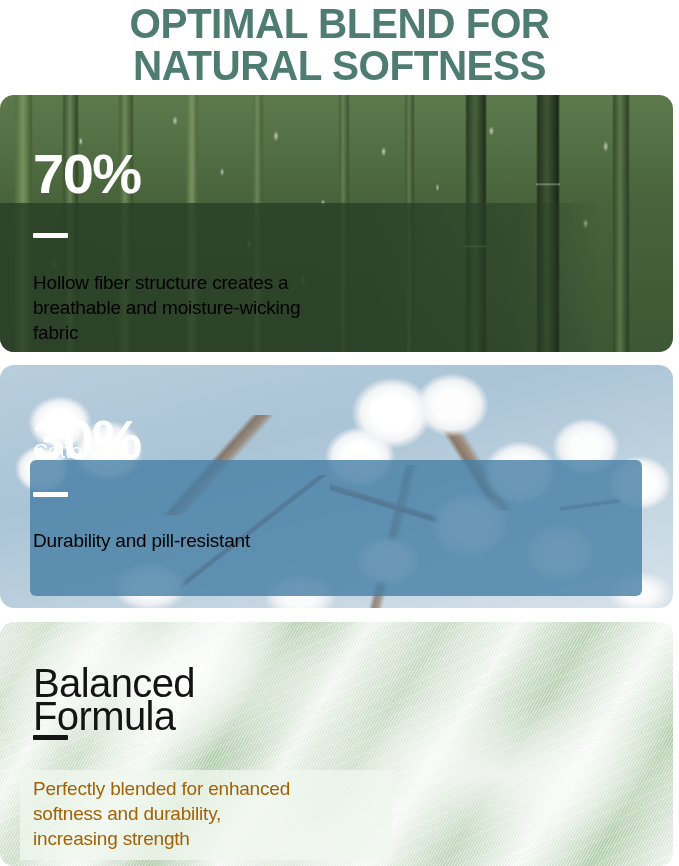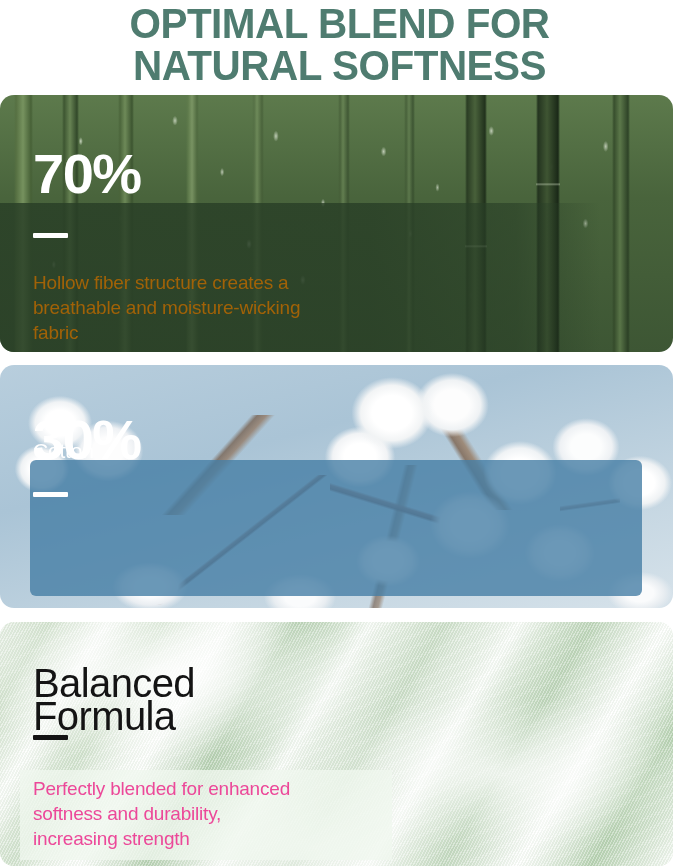--- a/index.html
+++ b/index.html
@@ -231,21 +231,21 @@
     width:35px; height:5px;
     background:#ffffff;
     border-radius:1px;
   }
   .body {
     position:absolute;
     font-weight:400;
     font-size:19px;
     line-height:25px;
     letter-spacing:-0.2px;
-    color:#a16207;
+    color:#000000;
     white-space:pre-line;
   }
 
   
   #pct-bamboo  { left:33px; top:146px; }
   #sub-bamboo  { left:33px; top:207px; }
   #rule-bamboo { left:33px; top:233px; }
   #body-bamboo { left:33px; top:270px; width:360px; }
 
   
@@ -272,21 +272,21 @@
     background:#141414;
     border-radius:1px;
   }
   #body-formula {
     position:absolute;
     left:33px; top:776px; width:350px;
     font-weight:400;
     font-size:19px;
     line-height:25px;
     letter-spacing:-0.2px;
-    color:#ec4899;
+    color:#a16207;
     white-space:pre-line;
   }
 </style>
 </head>
 <body>
 
 <div class="headline">OPTIMAL BLEND FOR
 NATURAL SOFTNESS</div>
 
 <section class="panel" id="panel-bamboo">
@@ -324,20 +324,21 @@
 
   <div class="pct" id="pct-bamboo">70%</div>
   <div class="rule" id="rule-bamboo"></div>
   <div class="body" id="body-bamboo">Hollow fiber structure creates a
 breathable and moisture-wicking
 fabric</div>
 
   <div class="pct" id="pct-cotton">30%</div>
   <div class="sub" id="sub-cotton">Cotton</div>
   <div class="rule" id="rule-cotton"></div>
+  <div class="body" id="body-cotton">Durability and pill-resistant</div>
 
   <div class="heading-dark" id="heading-formula">Balanced
 Formula</div>
   <div id="rule-formula"></div>
   <div id="body-formula">Perfectly blended for enhanced
 softness and durability,
 increasing strength</div>
 
 </div>
 

